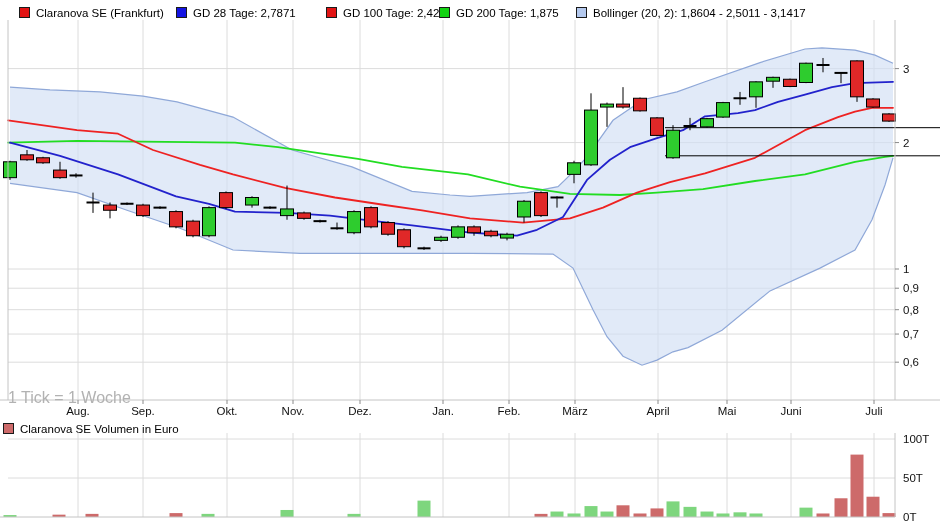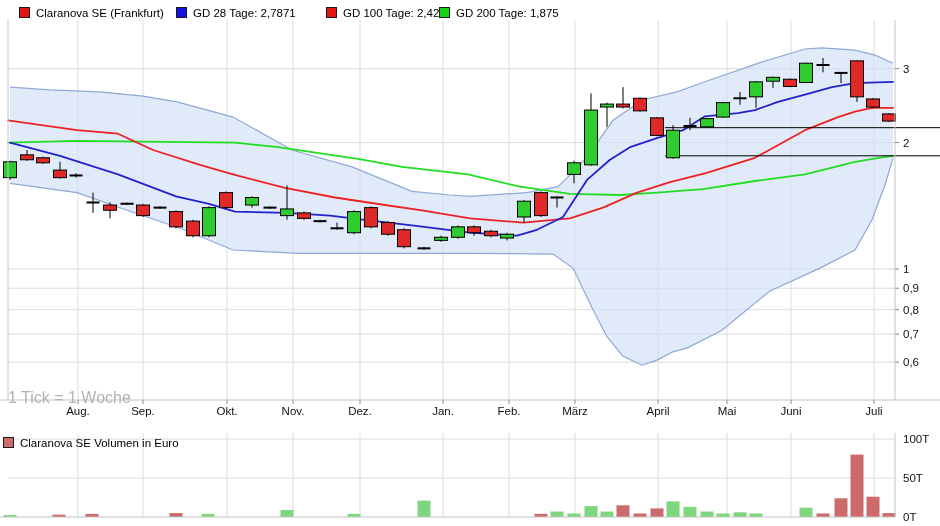--- a/index.html
+++ b/index.html
@@ -250,22 +250,25 @@
     </div>
     <div class="li" style="left:160px">
       <span class="sq" style="background: rgb(20, 20, 226);"></span><span class="lt">GD 28 Tage: 2,7871</span>
     </div>
     <div class="li" style="left:310px">
       <span class="sq" style="background: rgb(226, 20, 20);"></span><span class="lt">GD 100 Tage: 2,428</span>
     </div>
     <div class="li" style="left:423px">
       <span class="sq" style="background: rgb(20, 212, 20);"></span><span class="lt">GD 200 Tage: 1,875</span>
     </div>
+    <div class="li" style="left:560px">
+      <span class="sq" style="background: rgb(180, 201, 238);"></span><span class="lt">Bollinger (20, 2): 1,8604 - 2,5011 - 3,1417</span>
+    </div>
   </div>
 
   <div class="legend vol-legend">
-    <div class="li" style="left:3px;top:15px">
+    <div class="li" style="left:3px;top:1px">
       <span class="sq" style="background: rgb(205, 106, 106);"></span><span class="lt">Claranova SE Volumen in Euro</span>
     </div>
   </div>
 
   <div class="footnote">1 Tick = 1 Woche</div>
 </div>
 
 </body></html>

